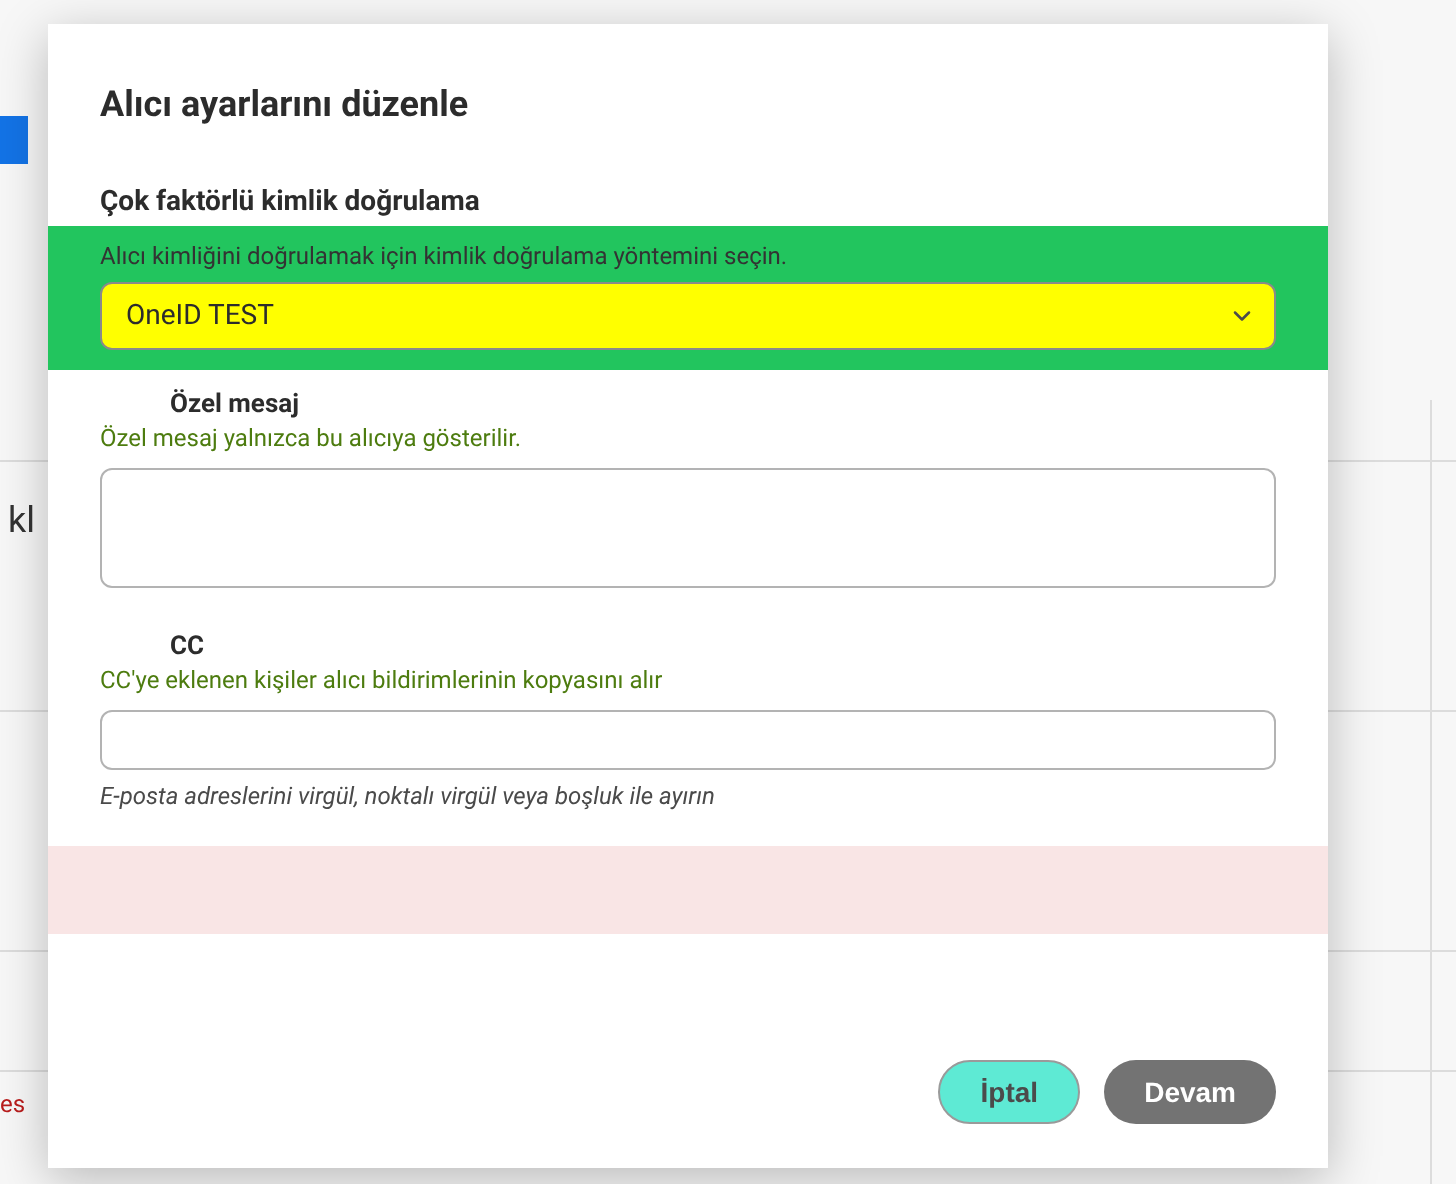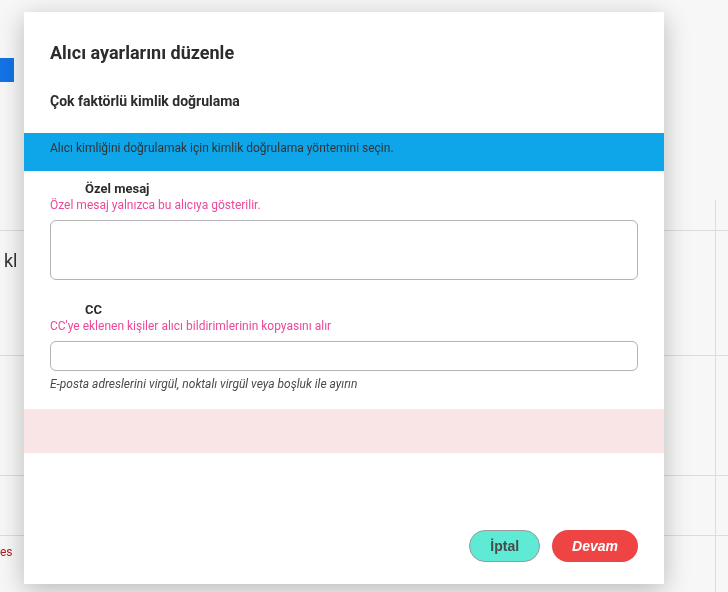--- a/index.html
+++ b/index.html
@@ -34,24 +34,24 @@
       box-shadow: 0 6px 24px rgba(0,0,0,0.25);
       display: flex; flex-direction: column;
     }
     .modal .pad { padding: 0 26px; }
     .title {
       font-size: 18px; font-weight: 700; color: #2c2c2c;
       padding-top: 30px; padding-bottom: 30px;
     }
     .section-heading {
       font-size: 14px; font-weight: 700; color: #2c2c2c;
-      padding-bottom: 24px;
+      padding-bottom: 4px;
     }
     .highlight-block {
-      background: #0ea5e9;
+      background: #22c55e;
       padding: 8px 10px 10px 10px;
       margin-left: -26px; margin-right: -26px;
       padding-left: 26px; padding-right: 26px;
     }
     .hl-inner { position: relative; }
     .field-label-sm {
       font-size: 12px; color: #4a4a4a; font-weight: 400;
       padding-bottom: 6px;
     }
     .dark-on-yellow { color: #333; }
@@ -73,21 +73,21 @@
       position: absolute; right: 10px; top: 50%; transform: translateY(-50%);
       pointer-events: none;
     }
     .chevron svg { display: block; }
 
     .label-bold {
       font-size: 13px; font-weight: 700; color: #2c2c2c;
       padding-top: 10px; padding-bottom: 2px; margin-left: 35px;
     }
     .sub-desc {
-      font-size: 12px; color: #ec4899;
+      font-size: 12px; color: #4d7c0f;
       padding-bottom: 8px;
     }
     .textarea {
       width: 100%;
       height: 60px;
       border: 1px solid #b3b3b3;
       border-radius: 6px;
       background: #fff;
       padding: 6px 8px;
       font-family: inherit; font-size: 13px;
@@ -124,21 +124,21 @@
       padding: 0 20px;
       font-size: 14px; font-weight: 700;
       display: inline-flex; align-items: center; justify-content: center;
       cursor: pointer;
     }
     .btn-secondary {
       background: #5eead4; color: #4b4b4b;
       border: 1.5px solid #9a9a9a;
     }
     .btn-primary {
-      background: #ef4444; color: #fff; border: none; font-style: italic;
+      background: #737373; color: #fff; border: none;
     }
     .cc-block { padding-top: 8px; }
   </style>
 </head>
 <body>
 
 <div class="bg">
   <div class="blue-pill"></div>
   <div class="hline hl1"></div>
   <div class="hline hl2"></div>
@@ -153,20 +153,30 @@
   <div class="pad">
     <div class="title">Alıcı ayarlarını düzenle</div>
 
     <div class="section-heading">Çok faktörlü kimlik doğrulama</div>
   </div>
 
   <div class="pad">
     <div class="highlight-block">
       <div class="hl-inner">
         <div class="field-label-sm dark-on-yellow">Alıcı kimliğini doğrulamak için kimlik doğrulama yöntemini seçin.</div>
+        <div class="select-wrap">
+          <div class="select">
+            <span>OneID TEST</span>
+          </div>
+          <span class="chevron">
+            <svg width="14" height="14" viewBox="0 0 24 24" fill="none" stroke="#4b4b4b" stroke-width="2.2" stroke-linecap="round" stroke-linejoin="round">
+                <polyline points="6 9 12 15 18 9"></polyline>
+              </svg>
+          </span>
+        </div>
       </div>
     </div>
   </div>
 
   <div class="pad">
     <div class="label-bold">Özel mesaj</div>
     <div class="sub-desc">Özel mesaj yalnızca bu alıcıya gösterilir.</div>
     <textarea class="textarea" style=""></textarea>
 
     <div class="cc-block">

